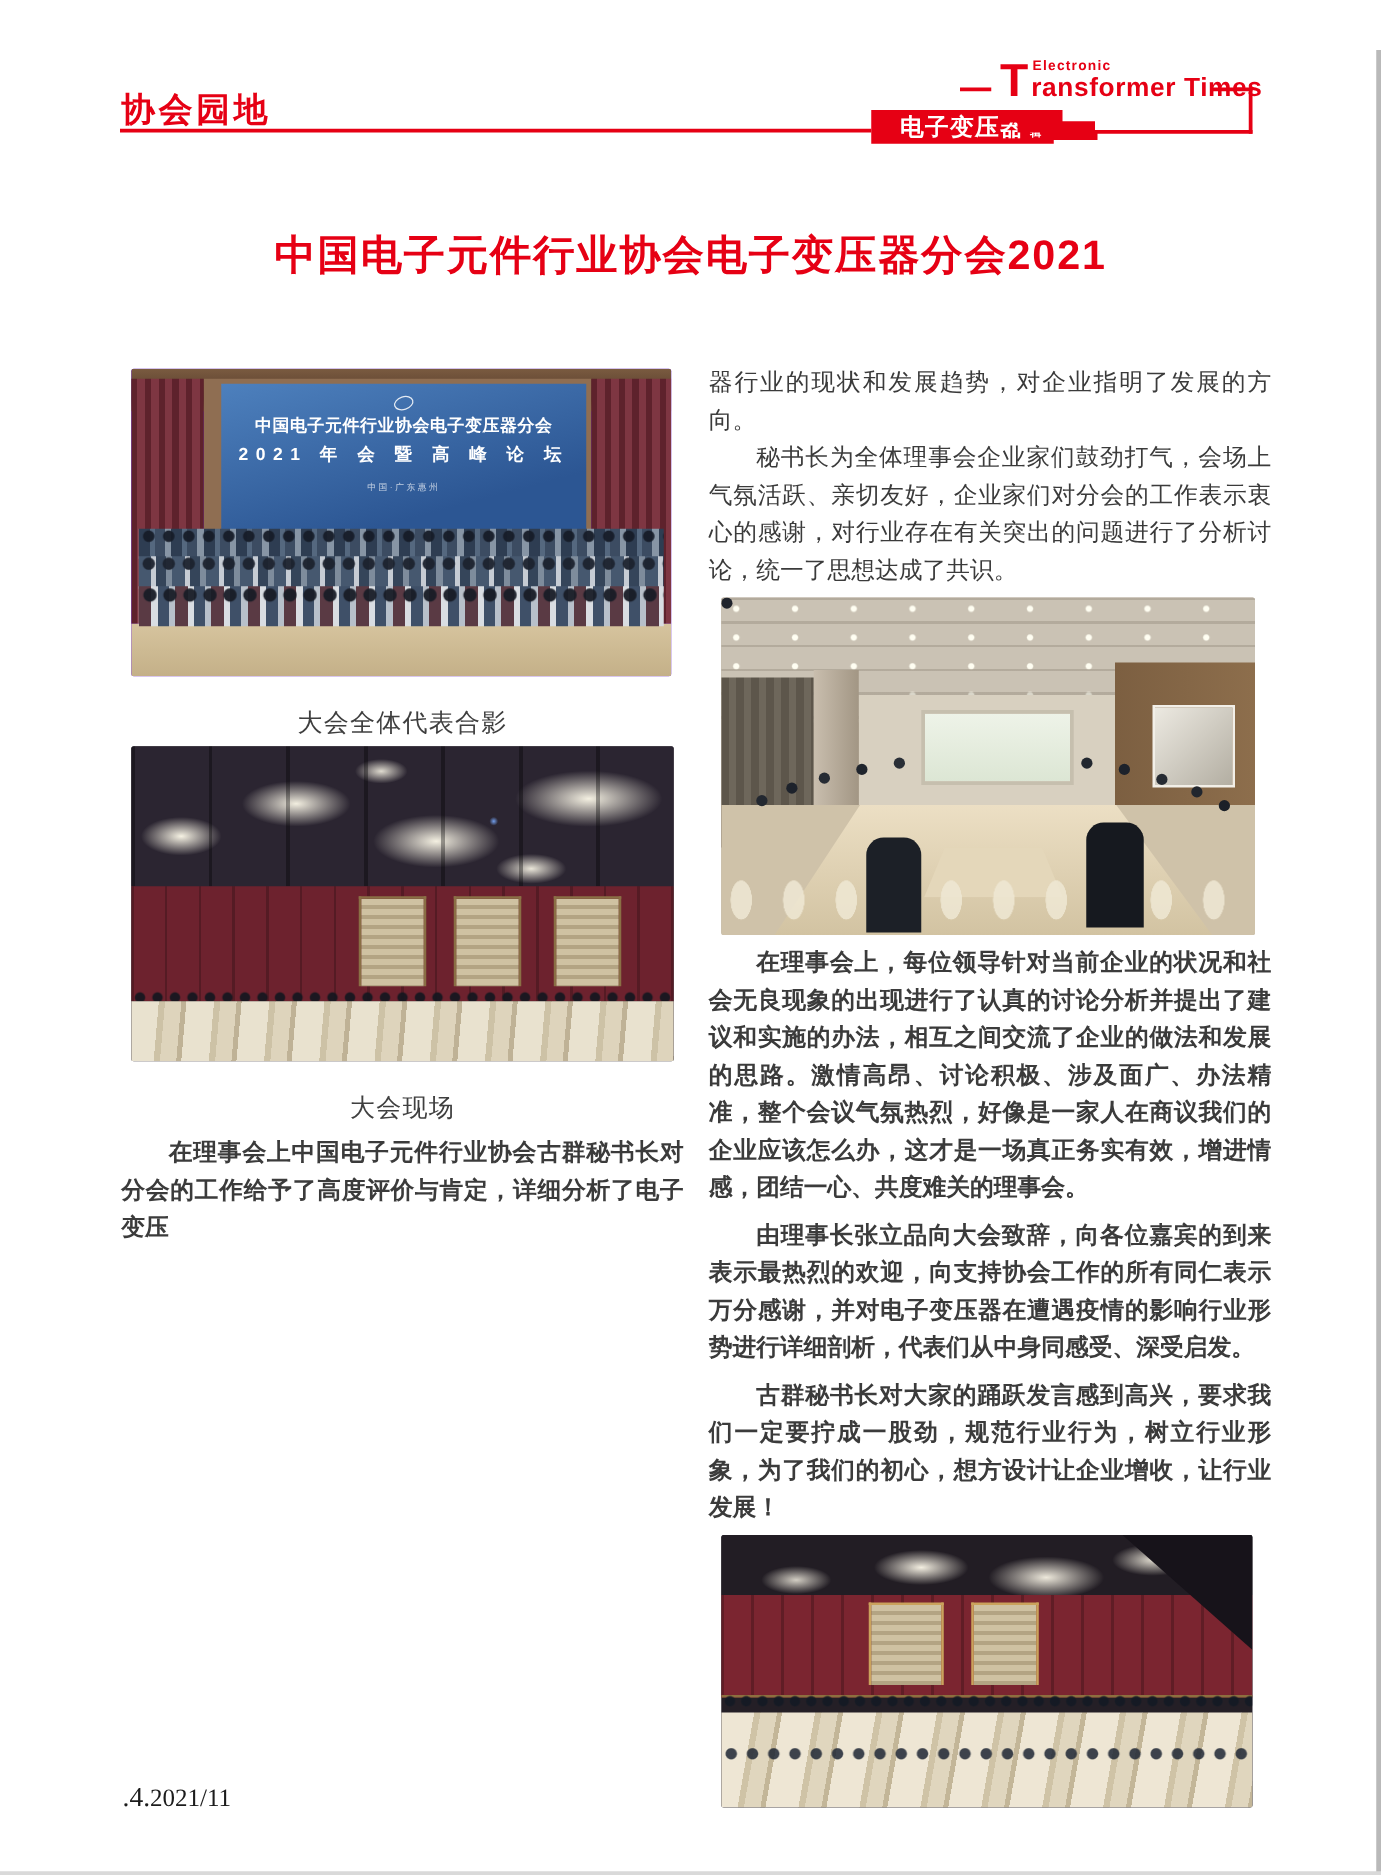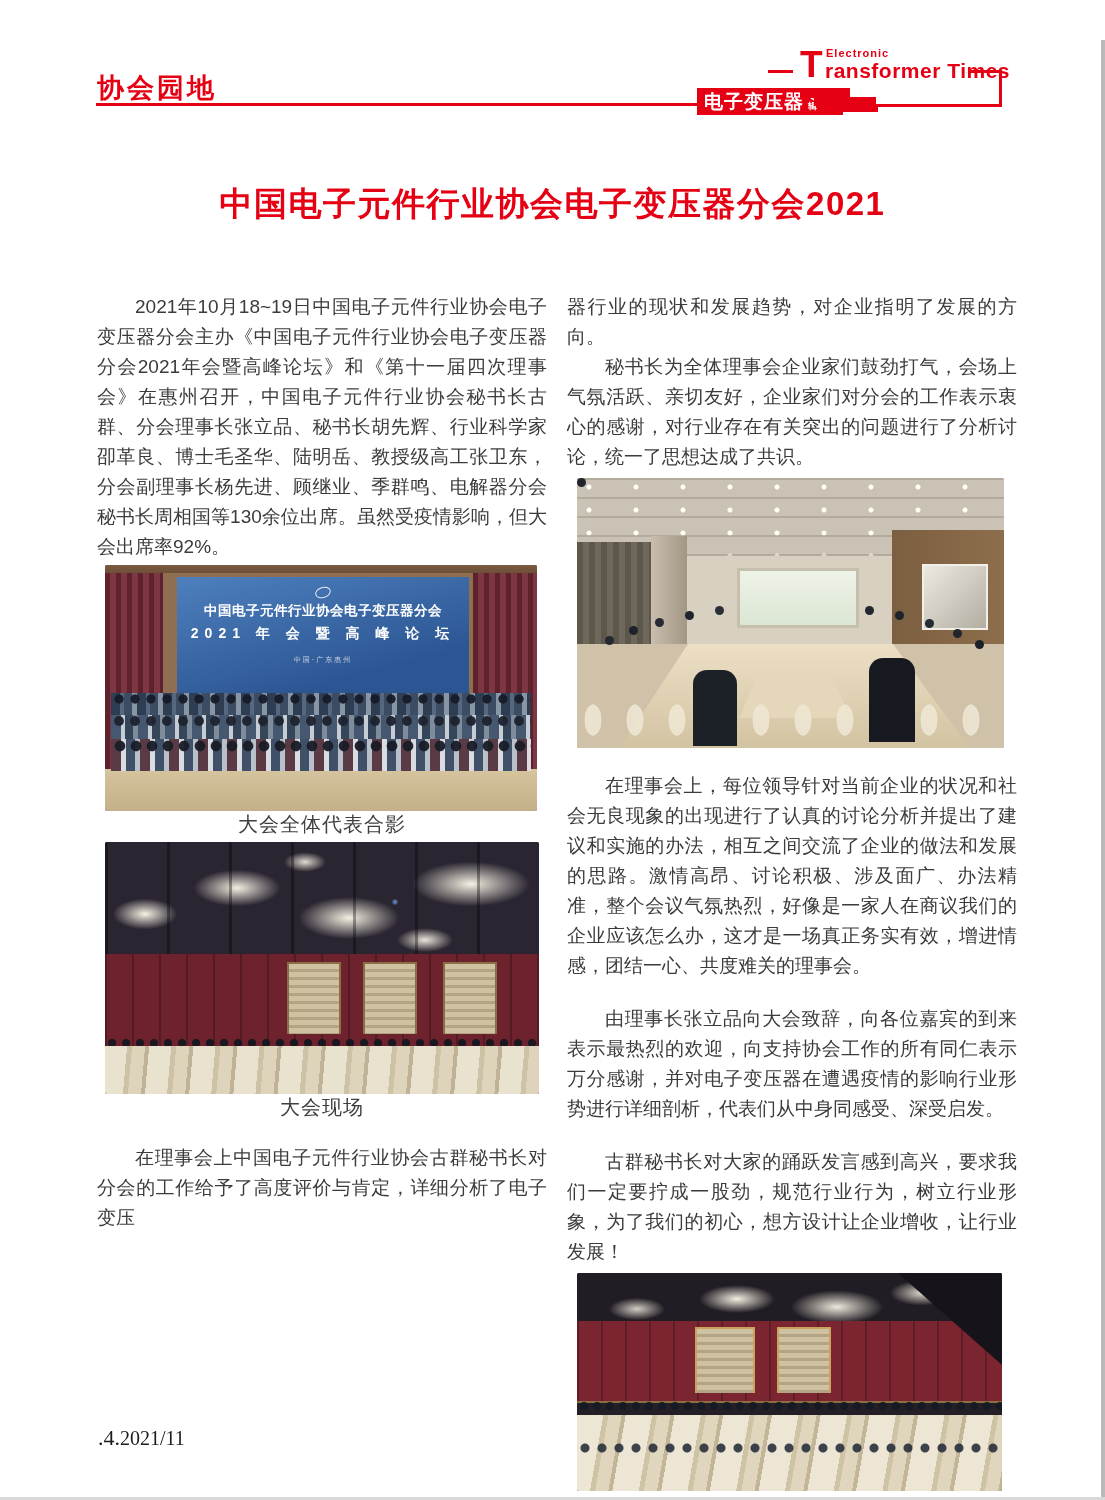--- a/index.html
+++ b/index.html
@@ -23,21 +23,21 @@
   .mast-dash-left { position:absolute; left:768px; top:70px; width:25px; height:3px; background:#e60014; }
   .mast-initial { position:absolute; left:800px; top:46px; color:#e60014; font-size:37px; font-weight:900; line-height:37px; }
   .mast-small { position:absolute; left:826px; top:47px; color:#e60014; font-size:11px; font-weight:bold; letter-spacing:1px; }
   .mast-main { position:absolute; left:825px; top:59px; color:#e60014; font-size:21px; font-weight:900; letter-spacing:.5px; }
   .bracket-top { position:absolute; left:970px; top:70px; width:32px; height:3px; background:#e60014; }
   .bracket-vert { position:absolute; left:999px; top:70px; width:3px; height:37px; background:#e60014; }
   .bracket-bottom { position:absolute; left:845px; top:104px; width:157px; height:2.5px; background:#e60014; }
 
   .badge-box {
     position:absolute; left:697px; top:88px; width:146px; height:27px;
-    background:#e60014; color:#ffffff; display:flex; align-items:center; padding-left:7px;
+    background:#e60014; color:#ffffff; display:flex; align-items:center; padding-left:23px;
   }
   .badge-text { font-size:19px; font-weight:900; letter-spacing:1px; }
   .badge-suffix { display:inline-block; width:11px; font-size:9px; line-height:9.5px; word-break:break-all; margin-left:4px; font-weight:bold; }
   .stair1 { position:absolute; left:800px; top:88px; width:50px; height:10px; background:#e60014; }
   .stair2 { position:absolute; left:814px; top:97px; width:62px; height:9px; background:#e60014; }
   .stair3 { position:absolute; left:836px; top:104px; width:42px; height:8px; background:#e60014; }
 
   
   .article-title {
     position:absolute; left:100px; top:180px; width:905px;
@@ -47,23 +47,23 @@
 
   
   .col { position:absolute; top:292px; width:450px; }
   .col-left { left:97px; }
   .col-right { left:567px; }
   .col p {
     font-size:19px; line-height:30px; color:#3b3b3b;
     text-align:justify; text-justify:inter-character;
   }
   .indent { text-indent:2em; }
-  .pm { margin-top:23px; }
-
-  .caption { font-size:20px; color:#3f3f3f; text-align:center; margin-top:1px; line-height:25px; letter-spacing:1px; }
+  .pm { margin-top:8px;font-weight:bold; }
+
+  .caption { font-size:20px; color:#3f3f3f; text-align:center; margin-top:26px; line-height:25px; letter-spacing:1px; }
 
   
   .photo { position:relative; overflow:hidden; border-radius:2px; }
 
   
   .p1 { width:432px; height:246px; margin:3px 0 0 8px; background:#6d28d9; }
   .p1-top { position:absolute; left:0; top:0; width:100%; height:34px;
             background:linear-gradient(180deg,#7a5b40,#54392a 70%,#8a6a4a); }
   .p1-cl { position:absolute; left:0; top:8px; width:58px; height:196px;
            background:repeating-linear-gradient(90deg,#5e222c 0 5px,#7e3642 5px 11px); }
@@ -202,21 +202,20 @@
   </div>
   <div class="stair1"></div>
   <div class="stair2"></div>
   <div class="stair3"></div>
 
   <div class="article-title">
     <div>中国电子元件行业协会电子变压器分会2021</div>
   </div>
 
   <div class="col col-left">
-    <p class="indent">2021年10月18~19日中国电子元件行业协会电子变压器分会主办《中国电子元件行业协会电子变压器分会2021年会暨高峰论坛》和《第十一届四次理事会》在惠州召开，中国电子元件行业协会秘书长古群、分会理事长张立品、秘书长胡先辉、行业科学家卲革良、博士毛圣华、陆明岳、教授级高工张卫东，分会副理事长杨先进、顾继业、季群鸣、电解器分会秘书长周相国等130余位出席。虽然受疫情影响，但大会出席率92%。</p>
 
     <div class="photo p1">
       <div class="p1-top"></div>
       <div class="p1-wall"></div>
       <div class="p1-cl"></div>
       <div class="p1-cr"></div>
       <div class="p1-screen">
         <div class="p1-logo"></div>
         <div class="p1-line1">中国电子元件行业协会电子变压器分会</div>
         <div class="p1-line2">2021 年 会 暨 高 峰 论 坛</div>

